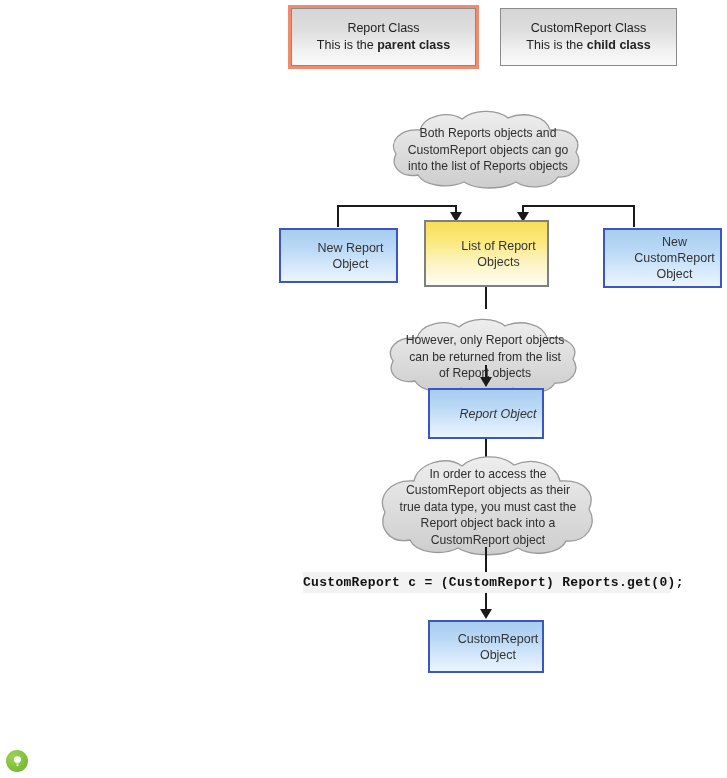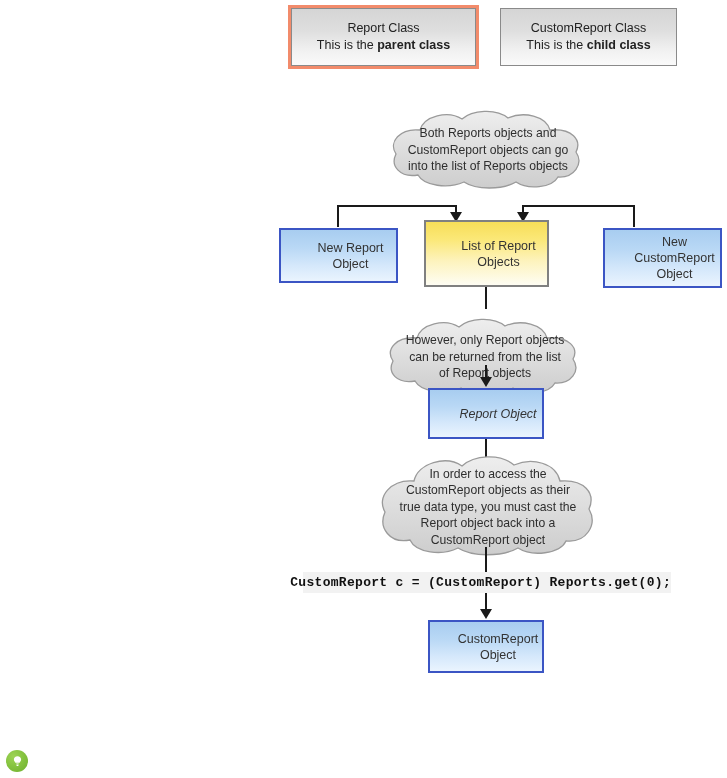--- a/index.html
+++ b/index.html
@@ -106,21 +106,21 @@
     position: absolute;
     box-sizing: border-box;
     background: #f2f2f2;
     color: #111111;
     font-family: "Liberation Mono", "DejaVu Sans Mono", monospace;
     font-weight: bold;
     font-size: 13px;
     letter-spacing: 0.3px;
     display: flex;
     align-items: center;
-    justify-content: flex-end;
+    justify-content: flex-start;
     white-space: pre;
   }
 
   
   .bulb {
     position: absolute;
     width: 22px; height: 22px;
     border-radius: 50%;
     background: radial-gradient(circle at 35% 30%, #9ed356 0%, #86c440 45%, #6fae2f 100%);
     display: flex;

